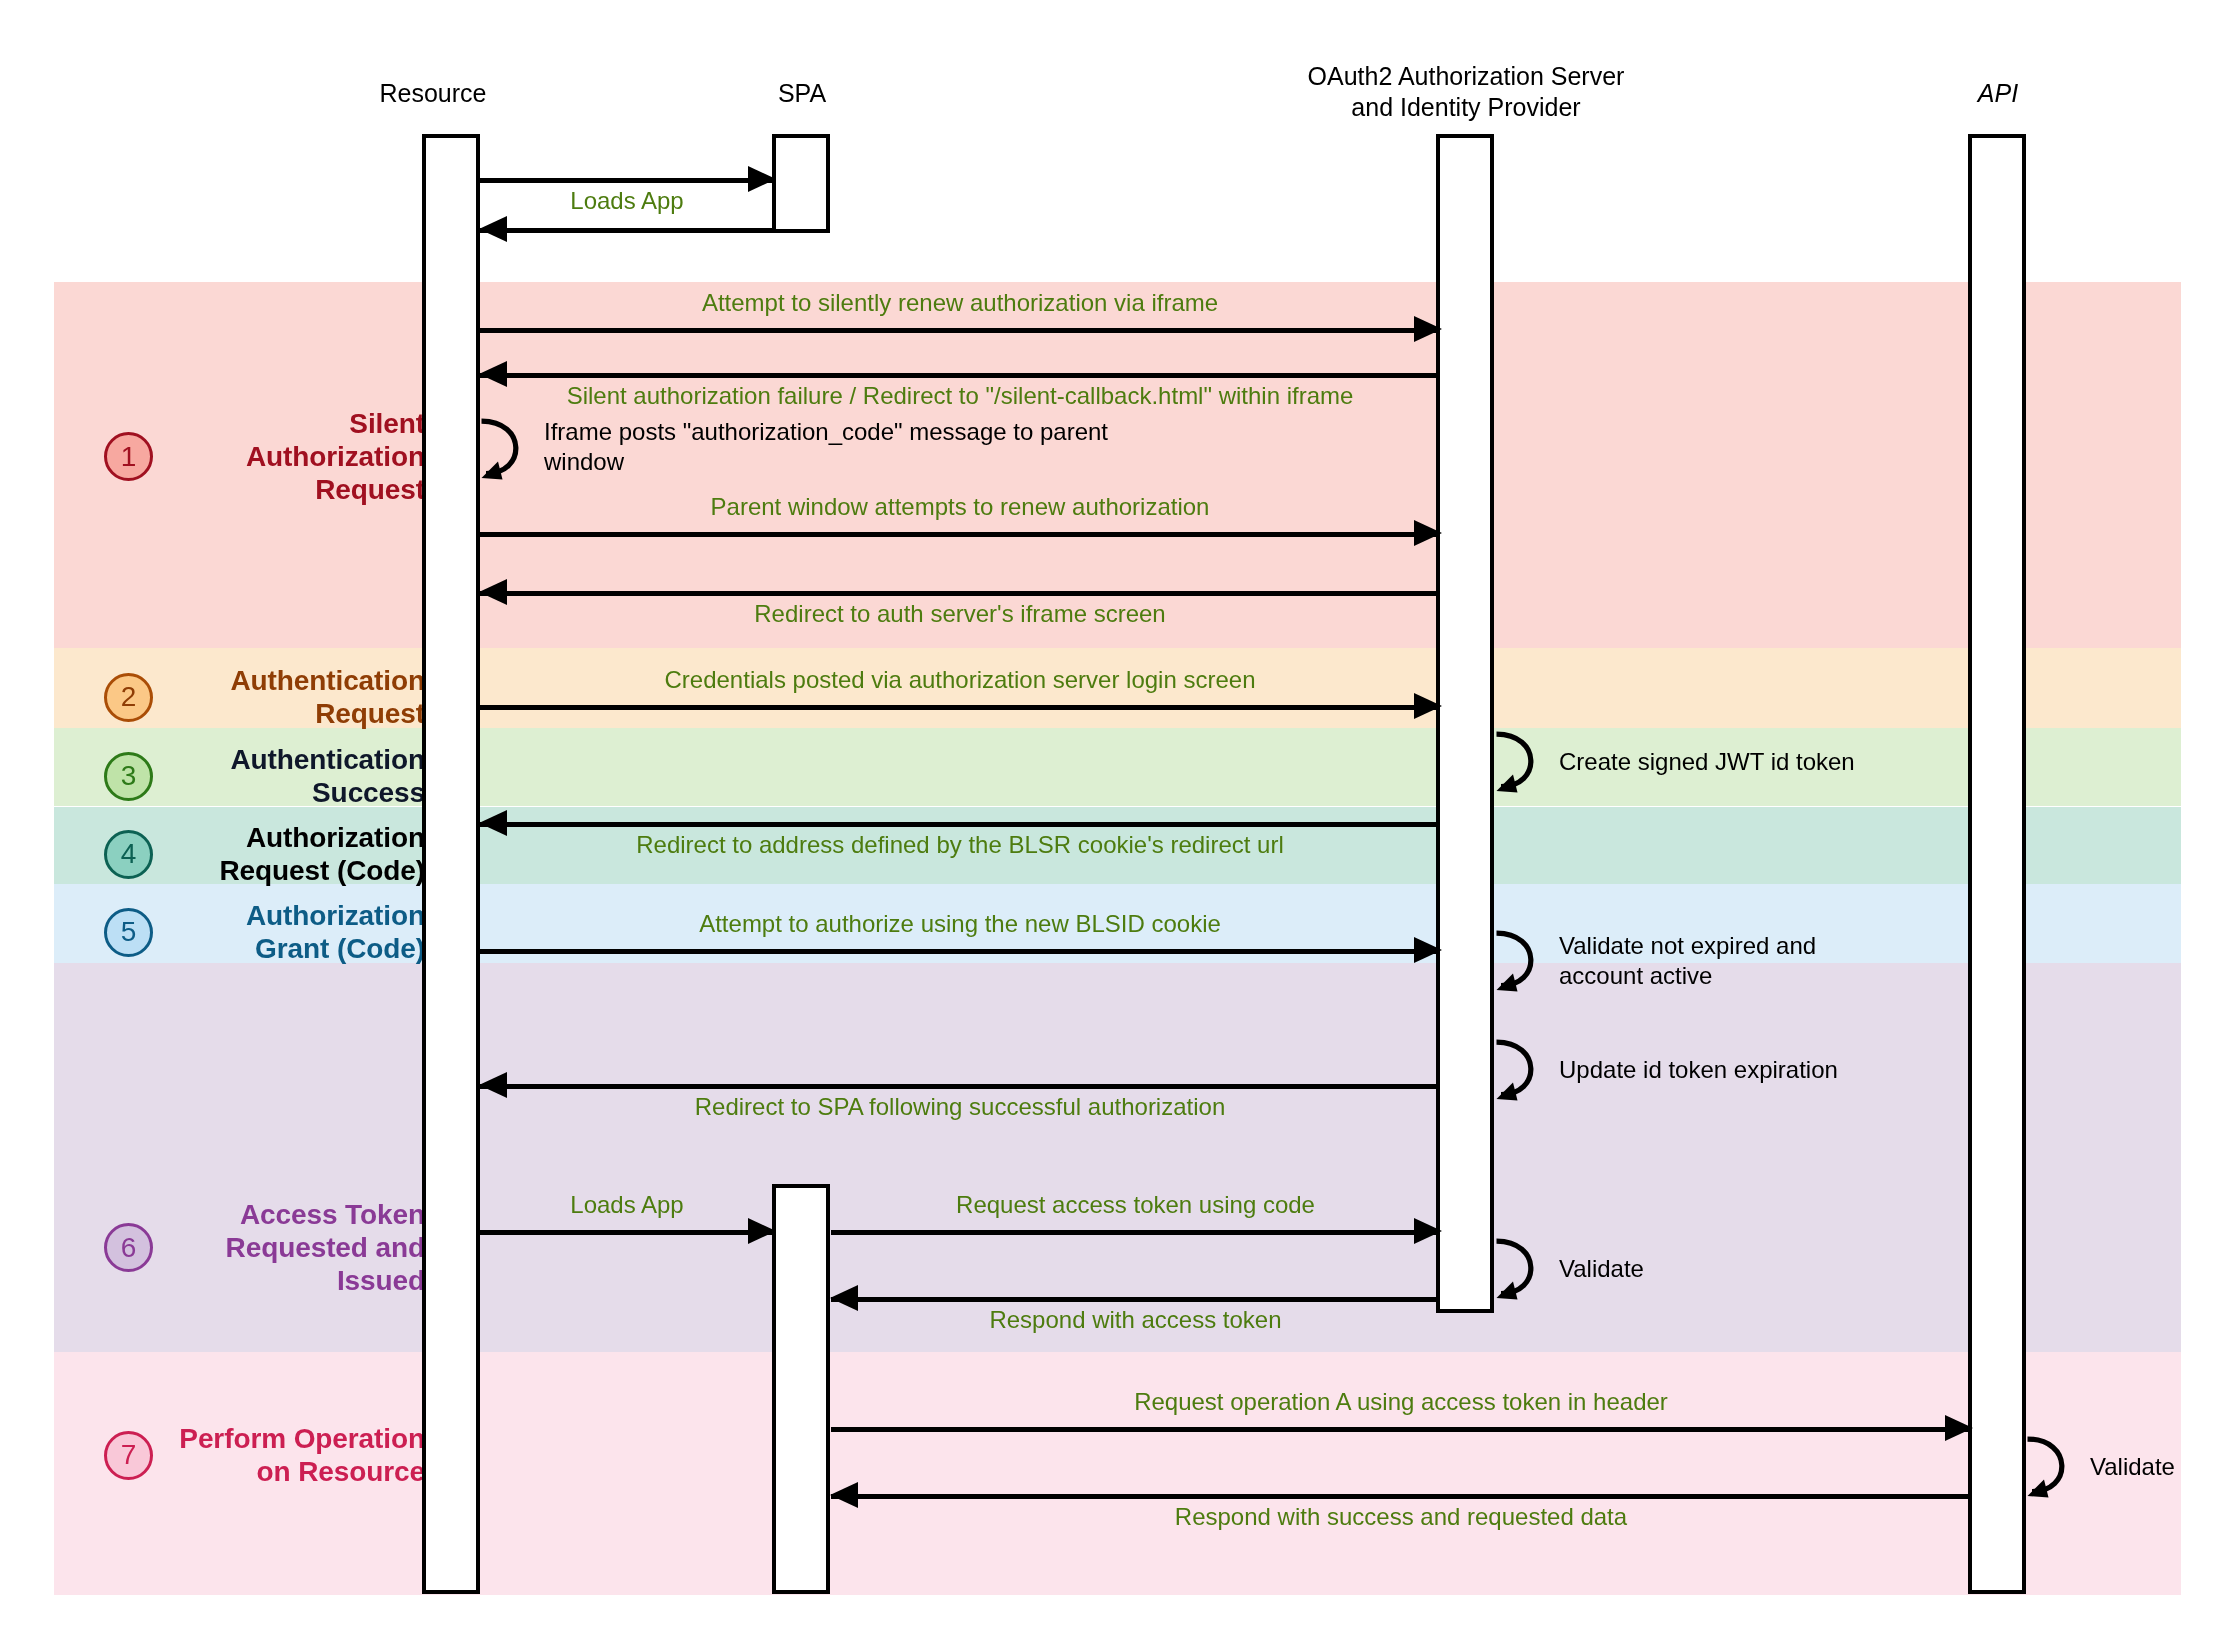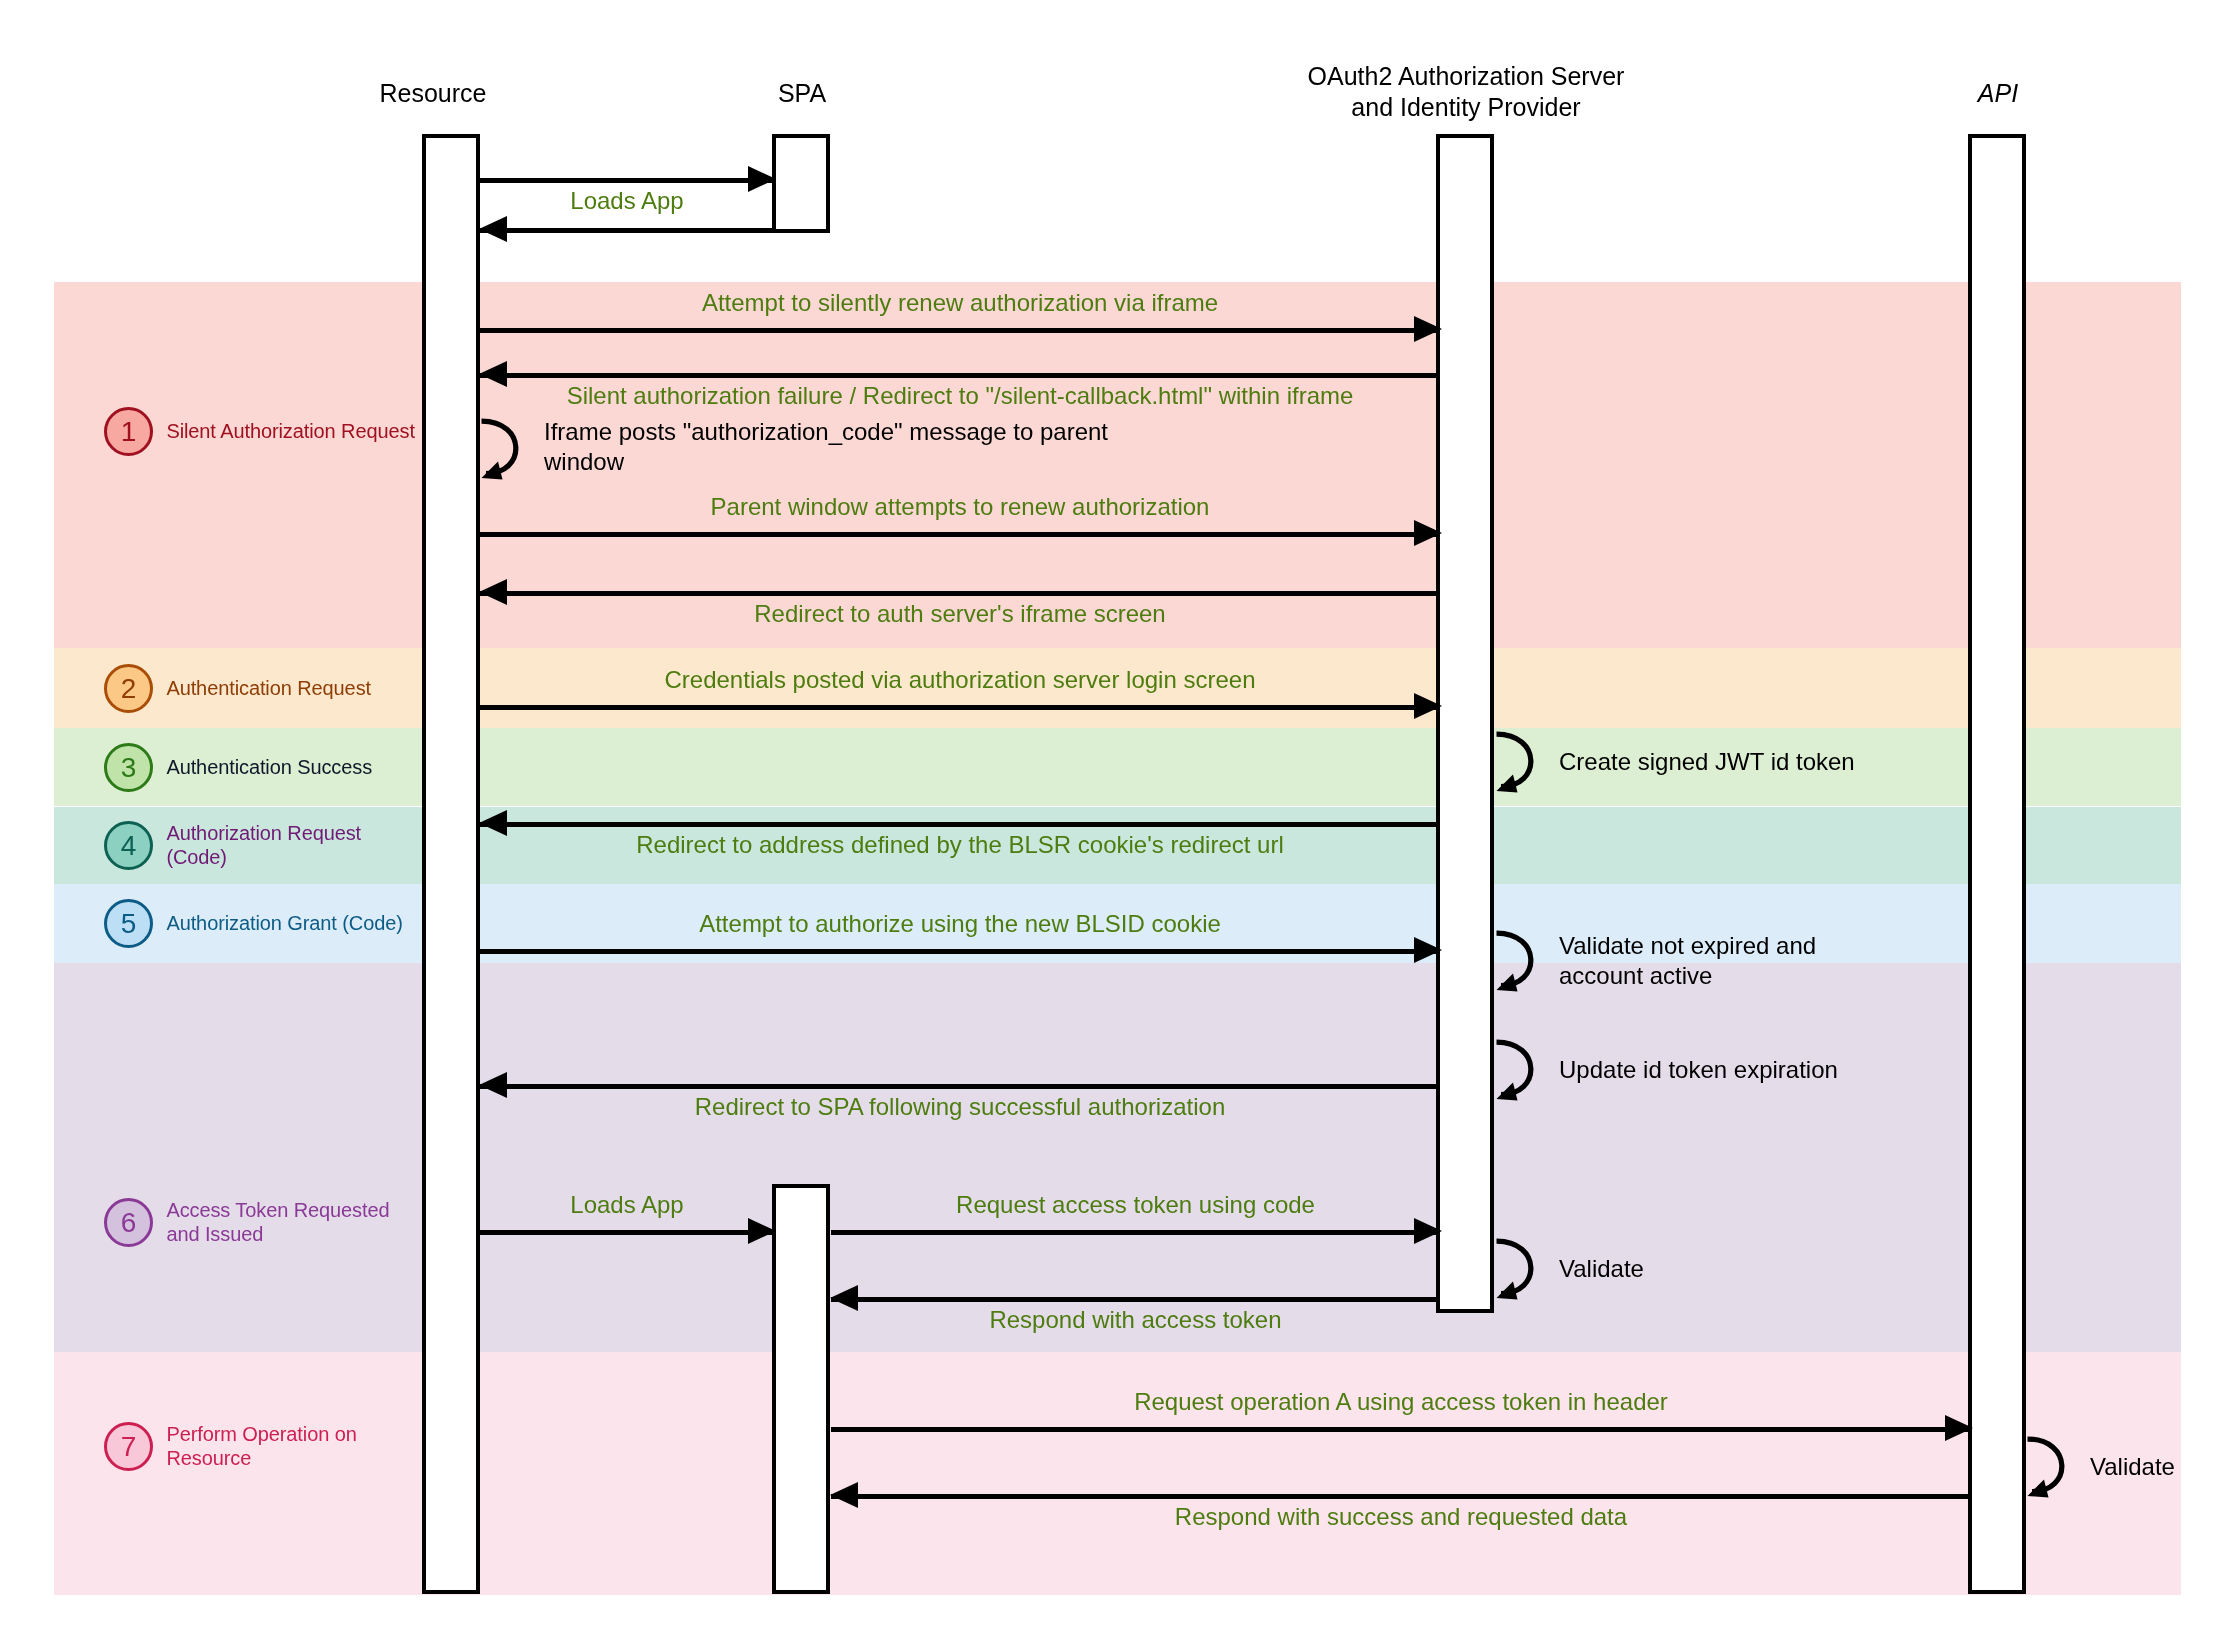--- a/index.html
+++ b/index.html
@@ -35,23 +35,23 @@
     width: 49px; height: 49px;
     border-radius: 50%;
     border: 3.7px solid #000;
     display: flex; align-items: center; justify-content: center;
     font-size: 28px;
     line-height: 1;
     font-weight: 400;
   }
   .band-title {
     flex: 1 1 auto;
-    text-align: left;
-    font-size: 20px;
-    font-weight: normal;
+    text-align: right;
+    font-size: 28px;
+    font-weight: bold;
     line-height: 1.18;
     letter-spacing: -0.1px;
   }
 
   
   .lifeline-head {
     position: absolute;
     text-align: center;
     font-size: 25px;
     color: #000;
@@ -147,21 +147,21 @@
   </div>
 
   <div class="band-label-wrap" style="top:743px;">
     <div class="badge" style="background:#bfe3a8;border-color:#2d7a18;color:#2d7a18;">3</div>
     <div class="band-title" style="color:#0f172a;">Authentication
 Success</div>
   </div>
 
   <div class="band-label-wrap" style="top:821px;">
     <div class="badge" style="background:#8bd0c0;border-color:#0c6153;color:#0c6153;">4</div>
-    <div class="band-title" style="color:#701a75;">Authorization
+    <div class="band-title" style="color:#000000;">Authorization
 Request (Code)</div>
   </div>
 
   <div class="band-label-wrap" style="top:899px;">
     <div class="badge" style="background:#bcdff5;border-color:#0d5c86;color:#0d5c86;">5</div>
     <div class="band-title" style="color:#0d5c86;">Authorization
 Grant (Code)</div>
   </div>
 
   <div class="band-label-wrap" style="top:1198px;">

